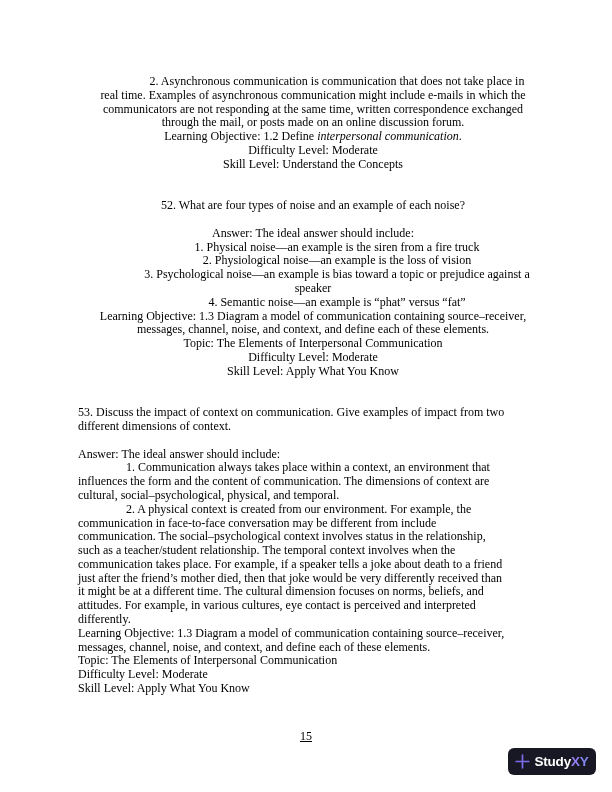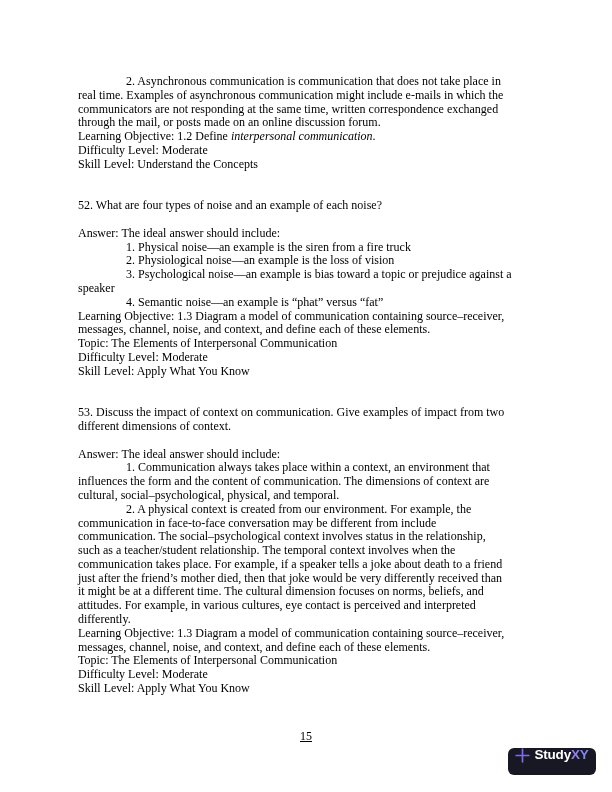--- a/index.html
+++ b/index.html
@@ -19,20 +19,21 @@
     overflow: hidden;
   }
   .text-body {
     position: absolute;
     left: 78px;
     top: 75px;
     width: 470px;
   }
   .block:not(:last-child) {
     margin-bottom: 27.6px; 
+    text-align: center;
   }
   .line {
     height: 13.8px;
     white-space: nowrap;
   }
   .line.indent {
     padding-left: 48px;
   }
   .it {
     font-style: italic;
@@ -48,21 +49,21 @@
   }
   .brand-badge {
     position: absolute;
     left: 508px;
     top: 748px;
     width: 88px;
     height: 27px;
     border-radius: 6px;
     background: var(--badge-bg, #171824);
     display: flex;
-    align-items: flex-start;
+    align-items: center;
     justify-content: center;
     gap: 4px;
     cursor: pointer;
   }
   .brand-plus {
     display: block;
     width: 15px;
     height: 15px;
   }
   .brand-text {

